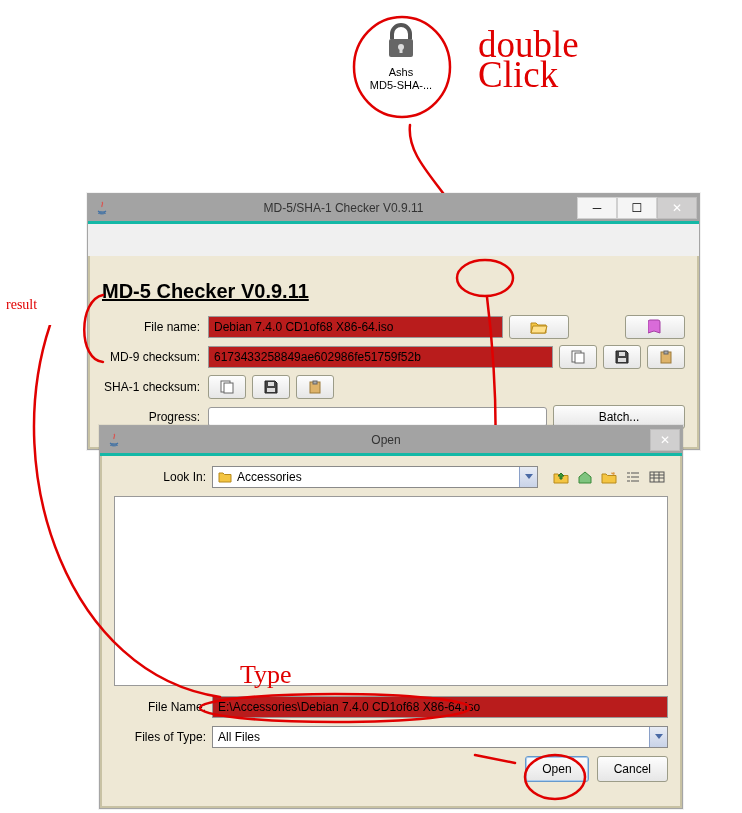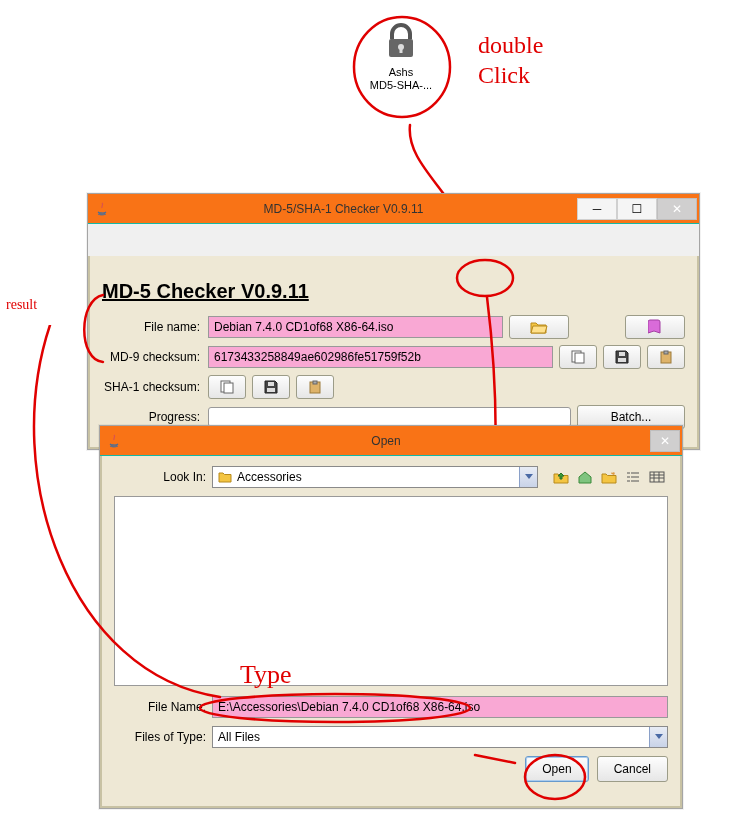--- a/index.html
+++ b/index.html
@@ -31,22 +31,22 @@
 
   
   .window {
     position: absolute;
     border: 1px solid #a5a5a5;
     background: #f0f0f0;
     box-shadow: 0 0 0 1px rgba(0,0,0,.05);
   }
   .titlebar {
     height: 30px;
-    background: #f97316;
-    border-bottom: 1px solid #14b8a6;
+    background: #a3a3a3;
+    border-bottom: 3px solid #14b8a6;
     display: flex;
     align-items: center;
     padding: 0 2px 0 6px;
     gap: 4px;
   }
   .titlebar .java-icon {
     width: 16px; height: 16px;
     flex: 0 0 auto;
   }
   .titlebar .title {
@@ -95,39 +95,39 @@
   }
   .row .lab {
     width: 100px;
     text-align: right;
     font-size: 12px;
     padding-right: 2px;
   }
   .tfield {
     flex: 1 1 auto;
     height: 22px;
-    background: #f9a8d4;
+    background: #b91c1c;
     border: 1px solid #999;
     padding: 2px 5px;
     font-size: 12px;
     font-family: inherit;
   }
   .ibtn {
     height: 24px;
     background: linear-gradient(#fdfdfd,#e6e6e6);
     border: 1px solid #9c9c88;
     border-radius: 3px;
     display: flex;
     align-items: center;
     justify-content: center;
   }
   .ibtn.sq { width: 38px; }
   .ibtn.wide { width: 60px; }
   .ibtn.batch {
-    width: 108px;
+    width: 132px;
     font-size: 12px;
     gap: 2px;
   }
   .progress-track {
     flex: 1 1 auto;
     height: 20px;
     background: #fff;
     border: 1px solid #999;
     border-radius: 3px;
   }
@@ -212,21 +212,21 @@
     <circle cx="20" cy="25" r="3" fill="#ddd"></circle>
     <rect x="18.5" y="25" width="3" height="6" fill="#ddd"></rect>
   </svg>
   <div class="label" style="white-space:pre-line">Ashs
 MD5-SHA-...</div>
 </div>
 
 <svg class="anno red-stroke" style="left:342px; top:12px; width:120px; height:120px; position:absolute;">
   <ellipse cx="60" cy="55" rx="48" ry="50"></ellipse>
 </svg>
-<div class="anno" style="left:478px; top:30px; font-size:24px; line-height:30px; white-space:pre;">double
+<div class="anno" style="left:478px; top:30px; font-size:37px; line-height:30px; white-space:pre;">double
 Click</div>
 
 <svg class="anno red-stroke" style="left:380px; top:120px; width:120px; height:165px; position:absolute;">
   <path d="M30 5 C 25 50, 90 80, 100 150"></path>
 </svg>
 
 <div id="checker" class="window">
   <div class="titlebar">
     <svg class="java-icon" viewBox="0 0 16 16">
       <path d="M4 11c4 2 8 0 8 0s-1 2-4 2-4-2-4-2zM4 13c4 2 8 0 8 0" stroke="#3a6ea5" stroke-width="1" fill="none"></path>

